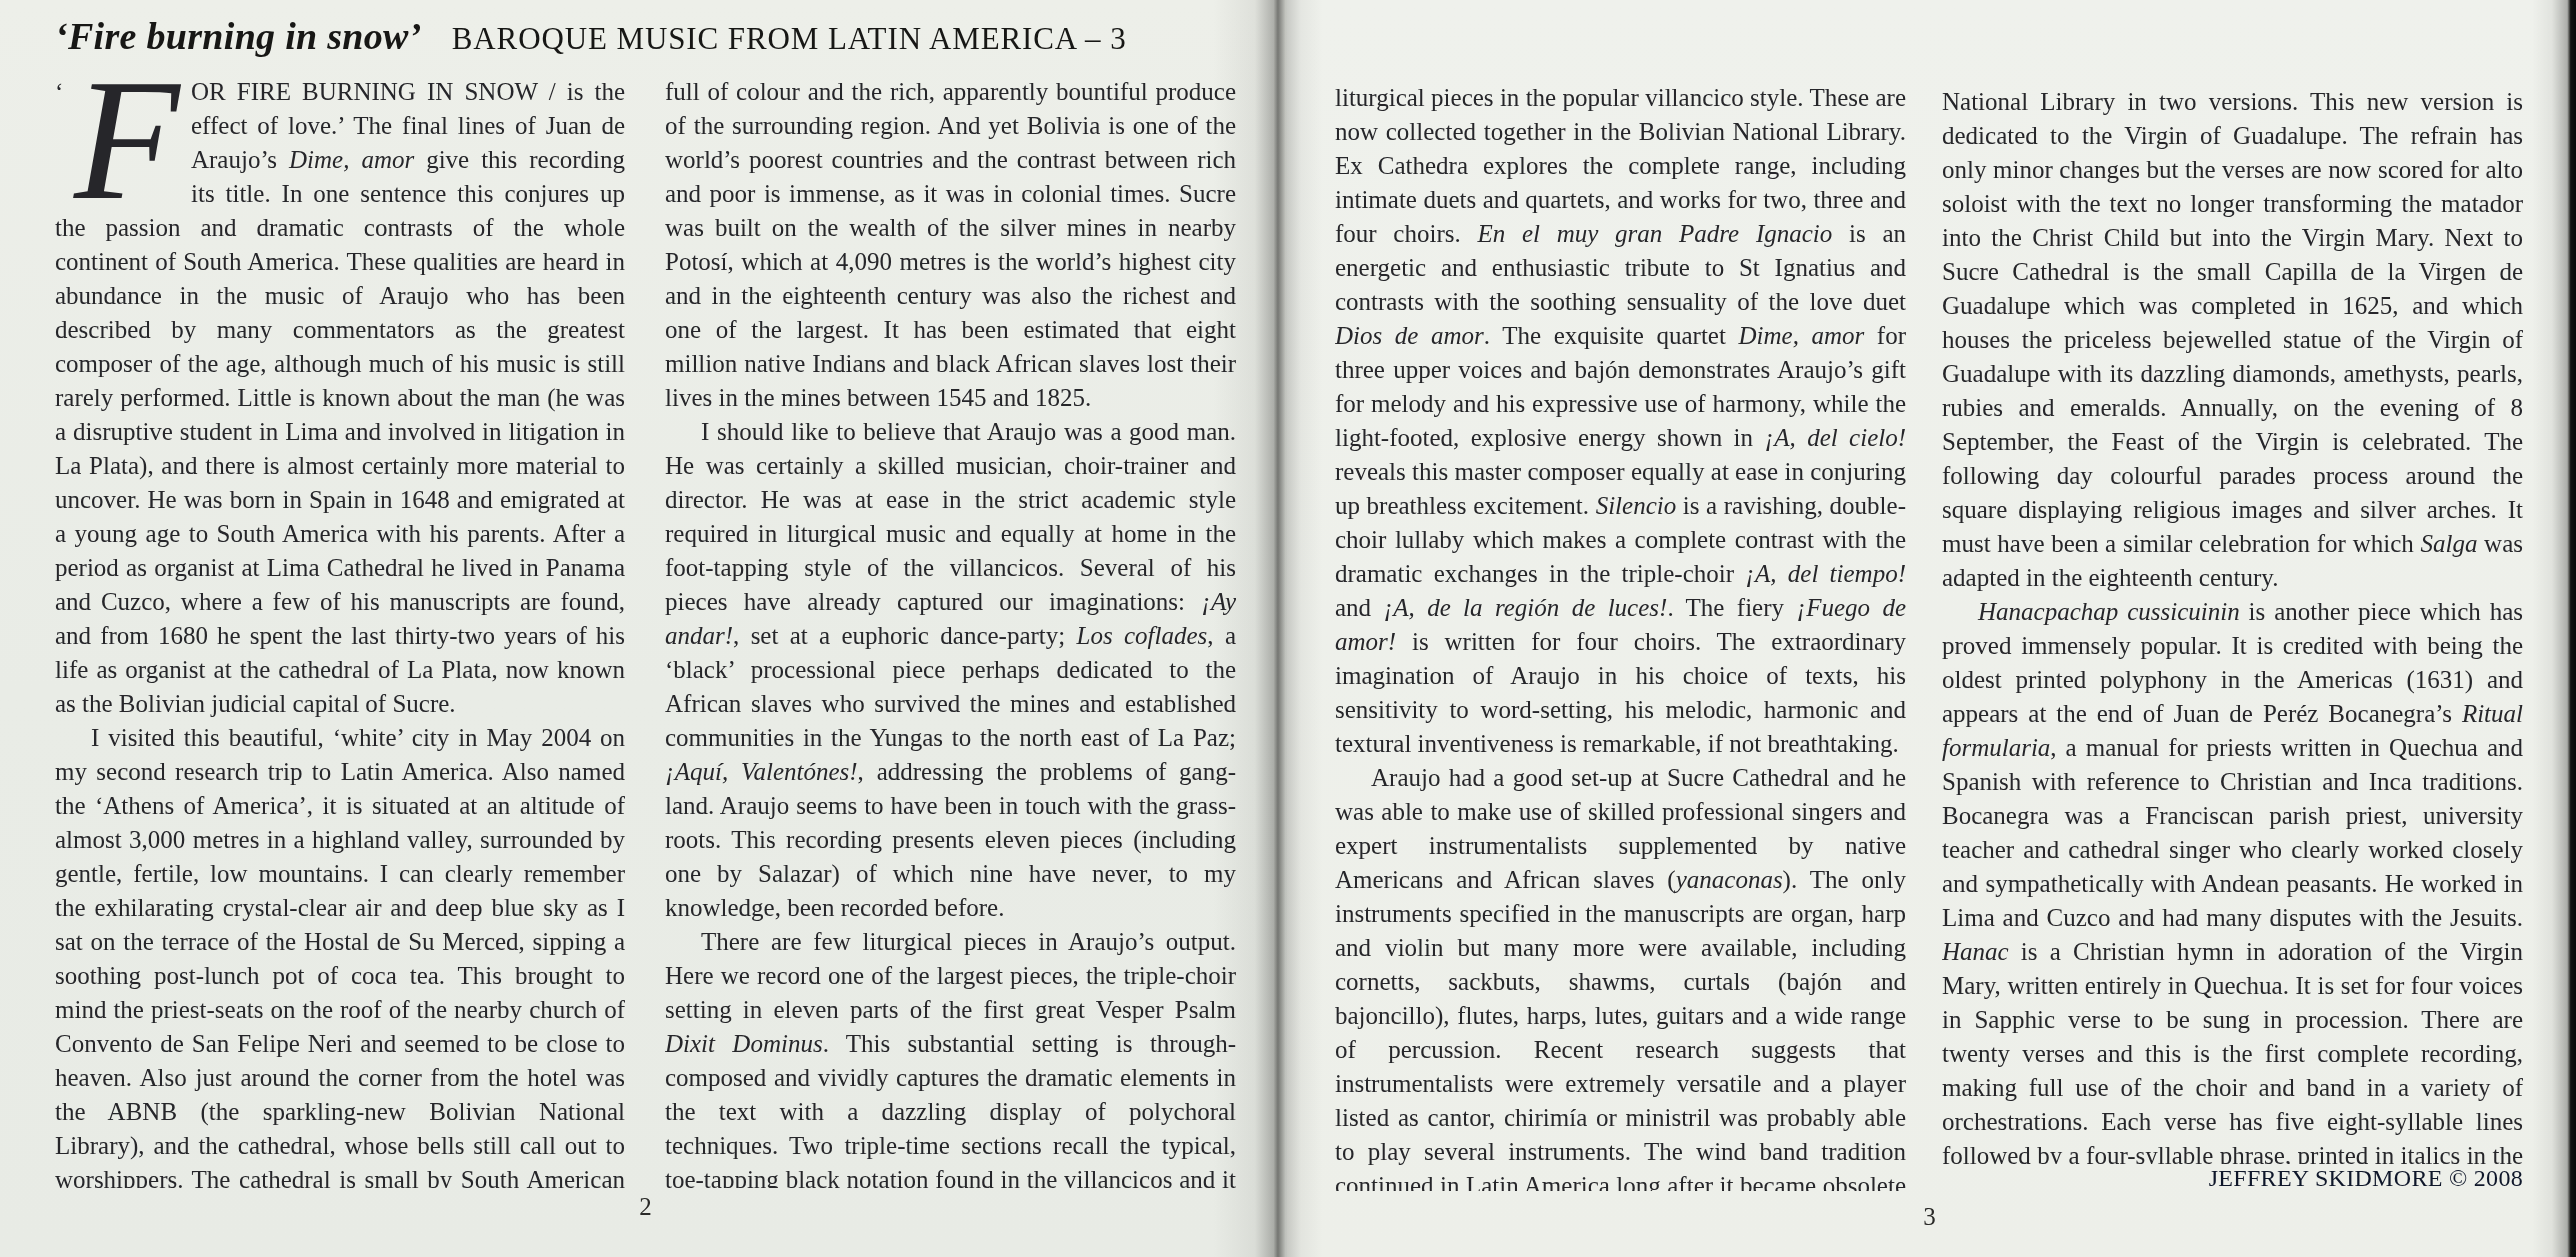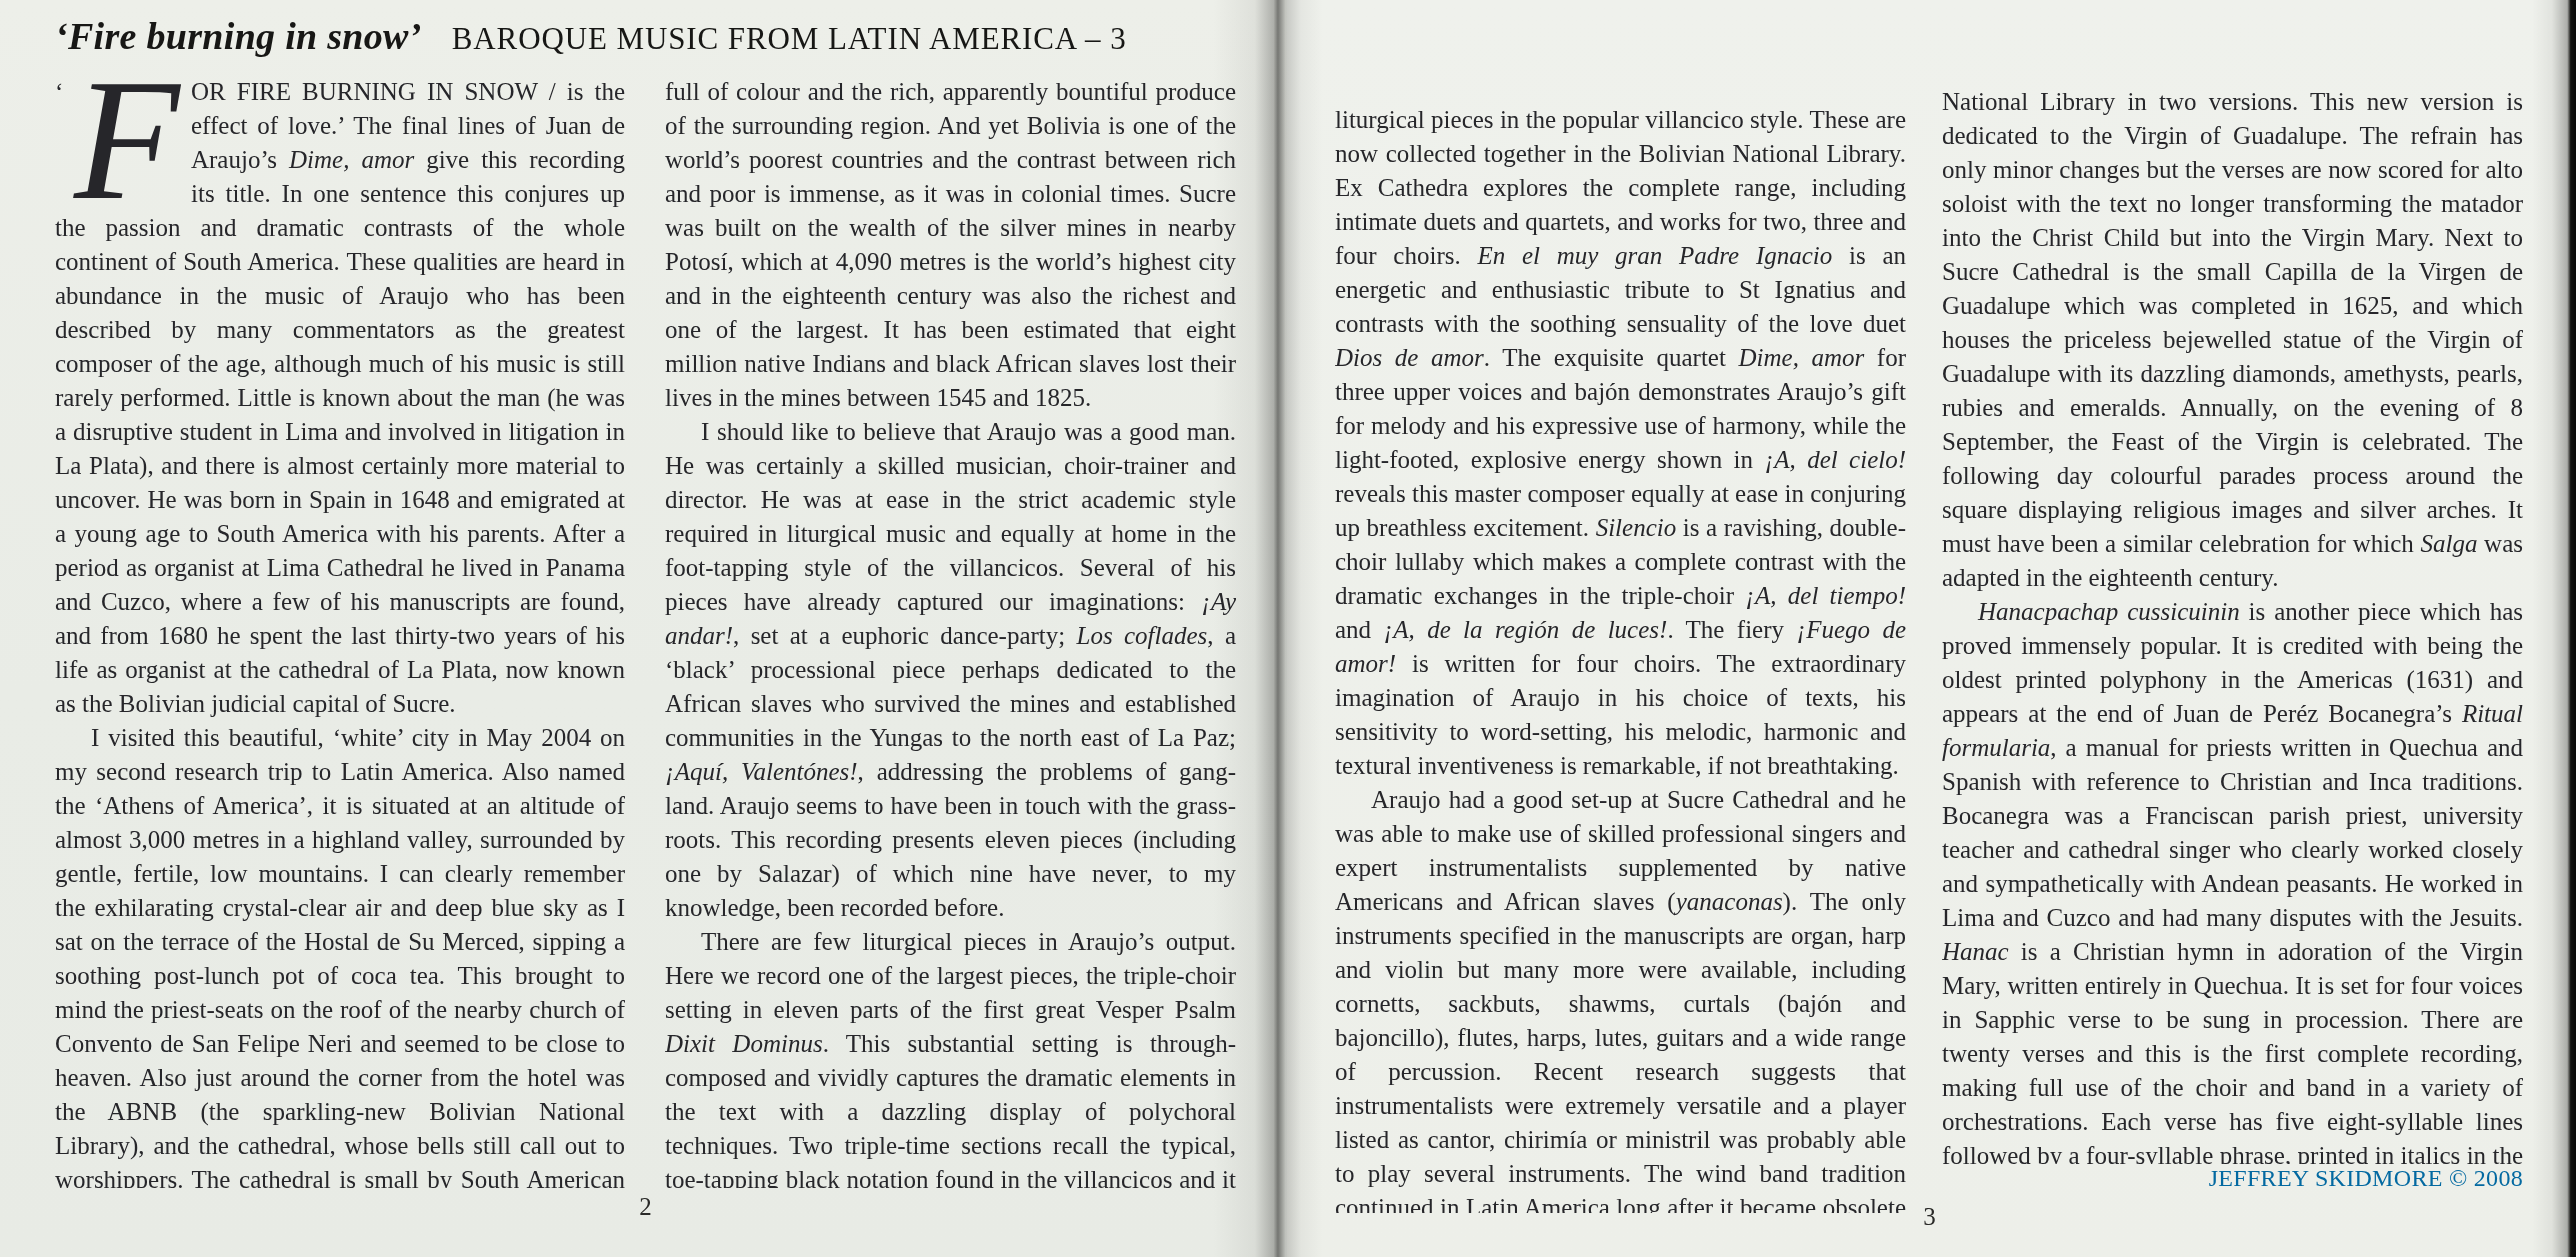--- a/index.html
+++ b/index.html
@@ -46,36 +46,36 @@
   
   .col{
     position:absolute;
     font-size:25px;line-height:34px;
     text-align:justify;
     overflow:hidden;
     color:#26262a;
   }
   #lcol1{left:55px;top:75px;width:570px;height:1113px;}
   #lcol2{left:665px;top:75px;width:571px;height:1113px;}
-  #rcol1{left:1335px;top:103px;width:571px;height:1110px;}
+  #rcol1{left:1335px;top:81px;width:571px;height:1110px;}
   #rcol2{left:1942px;top:85px;width:581px;height:1079px;}
   .para{margin:0;}
   .para.indent{text-indent:36px;}
   
   .dropcap{float:left;position:relative;padding:0 11.3px 0 19px;}
   .dc-quote{position:absolute;left:0;top:0;font-size:25px;}
   .dc-letter{display:block;font-style:italic;font-size:173px;line-height:124px;margin-top:2.5px;}
   
   .pagenum{position:absolute;font-size:25px;text-align:center;color:#2a2a28;}
   #lpn{left:55px;width:1181px;top:1193px;}
   #rpn{left:1335px;width:1189px;top:1203px;}
   
   #byline{
     position:absolute;left:1942px;width:581px;top:1165px;
-    text-align:right;font-size:24px;letter-spacing:0.3px;color:#0369a1;
+    text-align:right;font-size:24px;letter-spacing:0.3px;color:#0f172a;
   }
 </style>
 </head>
 <body>
 
 <div id="spread">
 
   <div class="page" id="page-left"></div>
   <div class="page" id="page-right"></div>
 

